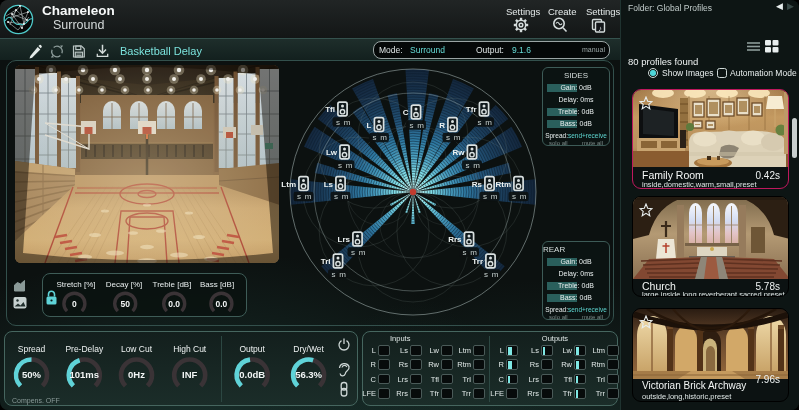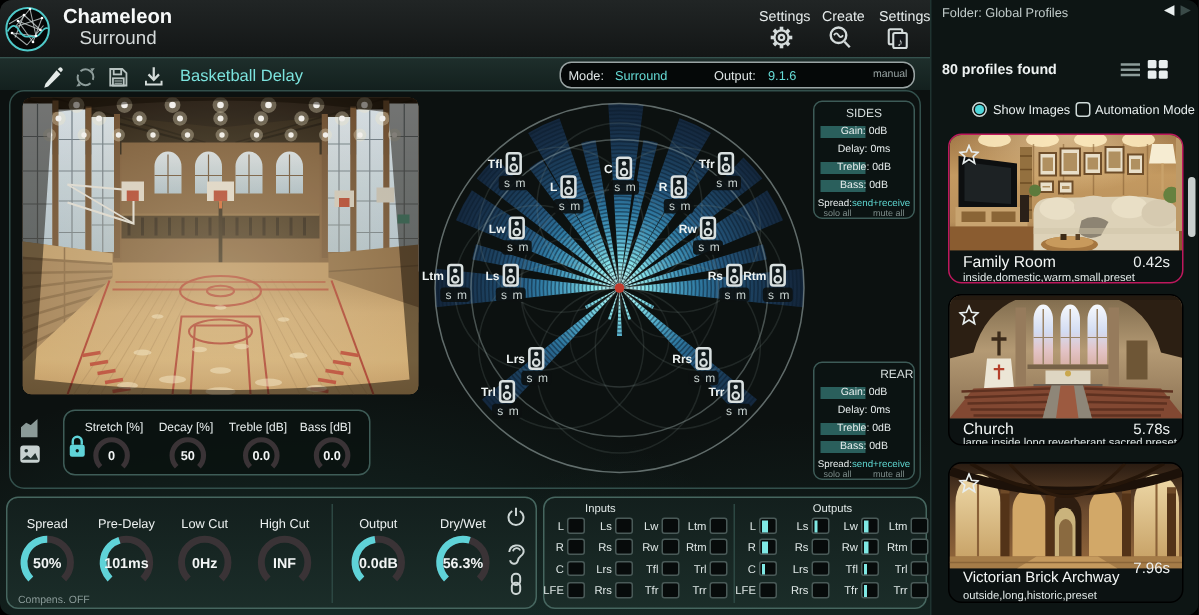--- a/index.html
+++ b/index.html
@@ -497,21 +497,21 @@
 <div style="position:absolute;left:0;right:0;top:28px;text-align:center;font-size:7px;color:#e8eeee">Delay: 0ms</div>
 <div style="position:absolute;left:4px;top:40px;width:30px;height:8px;background:#2a5f5c"></div>
 <div style="position:absolute;left:0;right:0;top:40px;text-align:center;font-size:7px;color:#e8eeee">Treble: 0dB</div>
 <div style="position:absolute;left:4px;top:52px;width:30px;height:8px;background:#2a5f5c"></div>
 <div style="position:absolute;left:0;right:0;top:52px;text-align:center;font-size:7px;color:#e8eeee">Bass: 0dB</div>
 <div style="position:absolute;left:0;right:0;top:63.5px;text-align:center;font-size:6.5px;color:#e8eeee">Spread:<span style="color:#5fd8d2">send+receive</span></div>
 <div style="position:absolute;left:6px;top:72px;font-size:6px;color:#7d8c8a">solo all</div>
 <div style="position:absolute;right:6px;top:72px;font-size:6px;color:#7d8c8a">mute all</div>
 </div>
     <div style="position:absolute;left:542px;top:241px;width:68px;height:79px;border:1px solid #3d5b57;border-radius:6px;background:#0b1312;box-sizing:border-box">
-<div style="position:absolute;left:0;right:0;top:3px;text-align:right;font-size:8px;color:#d6dedd">REAR</div>
+<div style="position:absolute;left:0;right:0;top:3px;text-align:left;font-size:8px;color:#d6dedd">REAR</div>
 <div style="position:absolute;left:4px;top:15.5px;width:30px;height:8px;background:#2a5f5c"></div>
 <div style="position:absolute;left:0;right:0;top:15.5px;text-align:center;font-size:7px;color:#e8eeee">Gain: 0dB</div>
 <div style="position:absolute;left:0;right:0;top:28px;text-align:center;font-size:7px;color:#e8eeee">Delay: 0ms</div>
 <div style="position:absolute;left:4px;top:40px;width:30px;height:8px;background:#2a5f5c"></div>
 <div style="position:absolute;left:0;right:0;top:40px;text-align:center;font-size:7px;color:#e8eeee">Treble: 0dB</div>
 <div style="position:absolute;left:4px;top:52px;width:30px;height:8px;background:#2a5f5c"></div>
 <div style="position:absolute;left:0;right:0;top:52px;text-align:center;font-size:7px;color:#e8eeee">Bass: 0dB</div>
 <div style="position:absolute;left:0;right:0;top:63.5px;text-align:center;font-size:6.5px;color:#e8eeee">Spread:<span style="color:#5fd8d2">send+receive</span></div>
 <div style="position:absolute;left:6px;top:72px;font-size:6px;color:#7d8c8a">solo all</div>
 <div style="position:absolute;right:6px;top:72px;font-size:6px;color:#7d8c8a">mute all</div>
@@ -725,21 +725,21 @@
 <g stroke="#d4dbd9" stroke-width="1.5" fill="none">
 <line x1="102.5" y1="44.8" x2="102.5" y2="52.6"></line>
 <path d="M 99 49.6 l 3.5 3.6 l 3.5 -3.6"></path>
 <path d="M 97.3 53.8 v 2.6 h 10.4 v -2.6" stroke-width="1.3"></path>
 </g>
 </svg>
   <div style="position:absolute;left:620px;top:0;width:179px;height:410px;background:#0d1514;border-left:1px solid #1f3330;box-sizing:border-box;overflow:hidden">
 <div style="position:absolute;left:7px;top:3px;font-size:8.5px;color:#c2cccb">Folder: Global Profiles</div>
 <div style="position:absolute;right:16px;top:1px;font-size:9px;color:#e8eeee">◀</div>
 <div style="position:absolute;right:5px;top:1px;font-size:9px;color:#3a4a48">▶</div>
-<div style="position:absolute;left:7px;top:41px;font-size:9.5px;font-weight:bold;color:#eef2f2">80 profiles found</div>
+<div style="position:absolute;left:7px;top:56px;font-size:9.5px;font-weight:normal;color:#eef2f2">80 profiles found</div>
 <svg style="position:absolute;left:126px;top:41px" width="13" height="11" viewBox="0 0 13 11">
         <g stroke="#8d9c9a" stroke-width="1.6">
           <line x1="0" y1="2" x2="13" y2="2"></line>
           <line x1="0" y1="5.5" x2="13" y2="5.5"></line>
           <line x1="0" y1="9" x2="13" y2="9"></line>
         </g>
       </svg>
 <svg style="position:absolute;left:144px;top:40px" width="14" height="13" viewBox="0 0 14 13">
         <g fill="#e8eeee">
           <rect width="6" height="5.5" rx="1"></rect>

